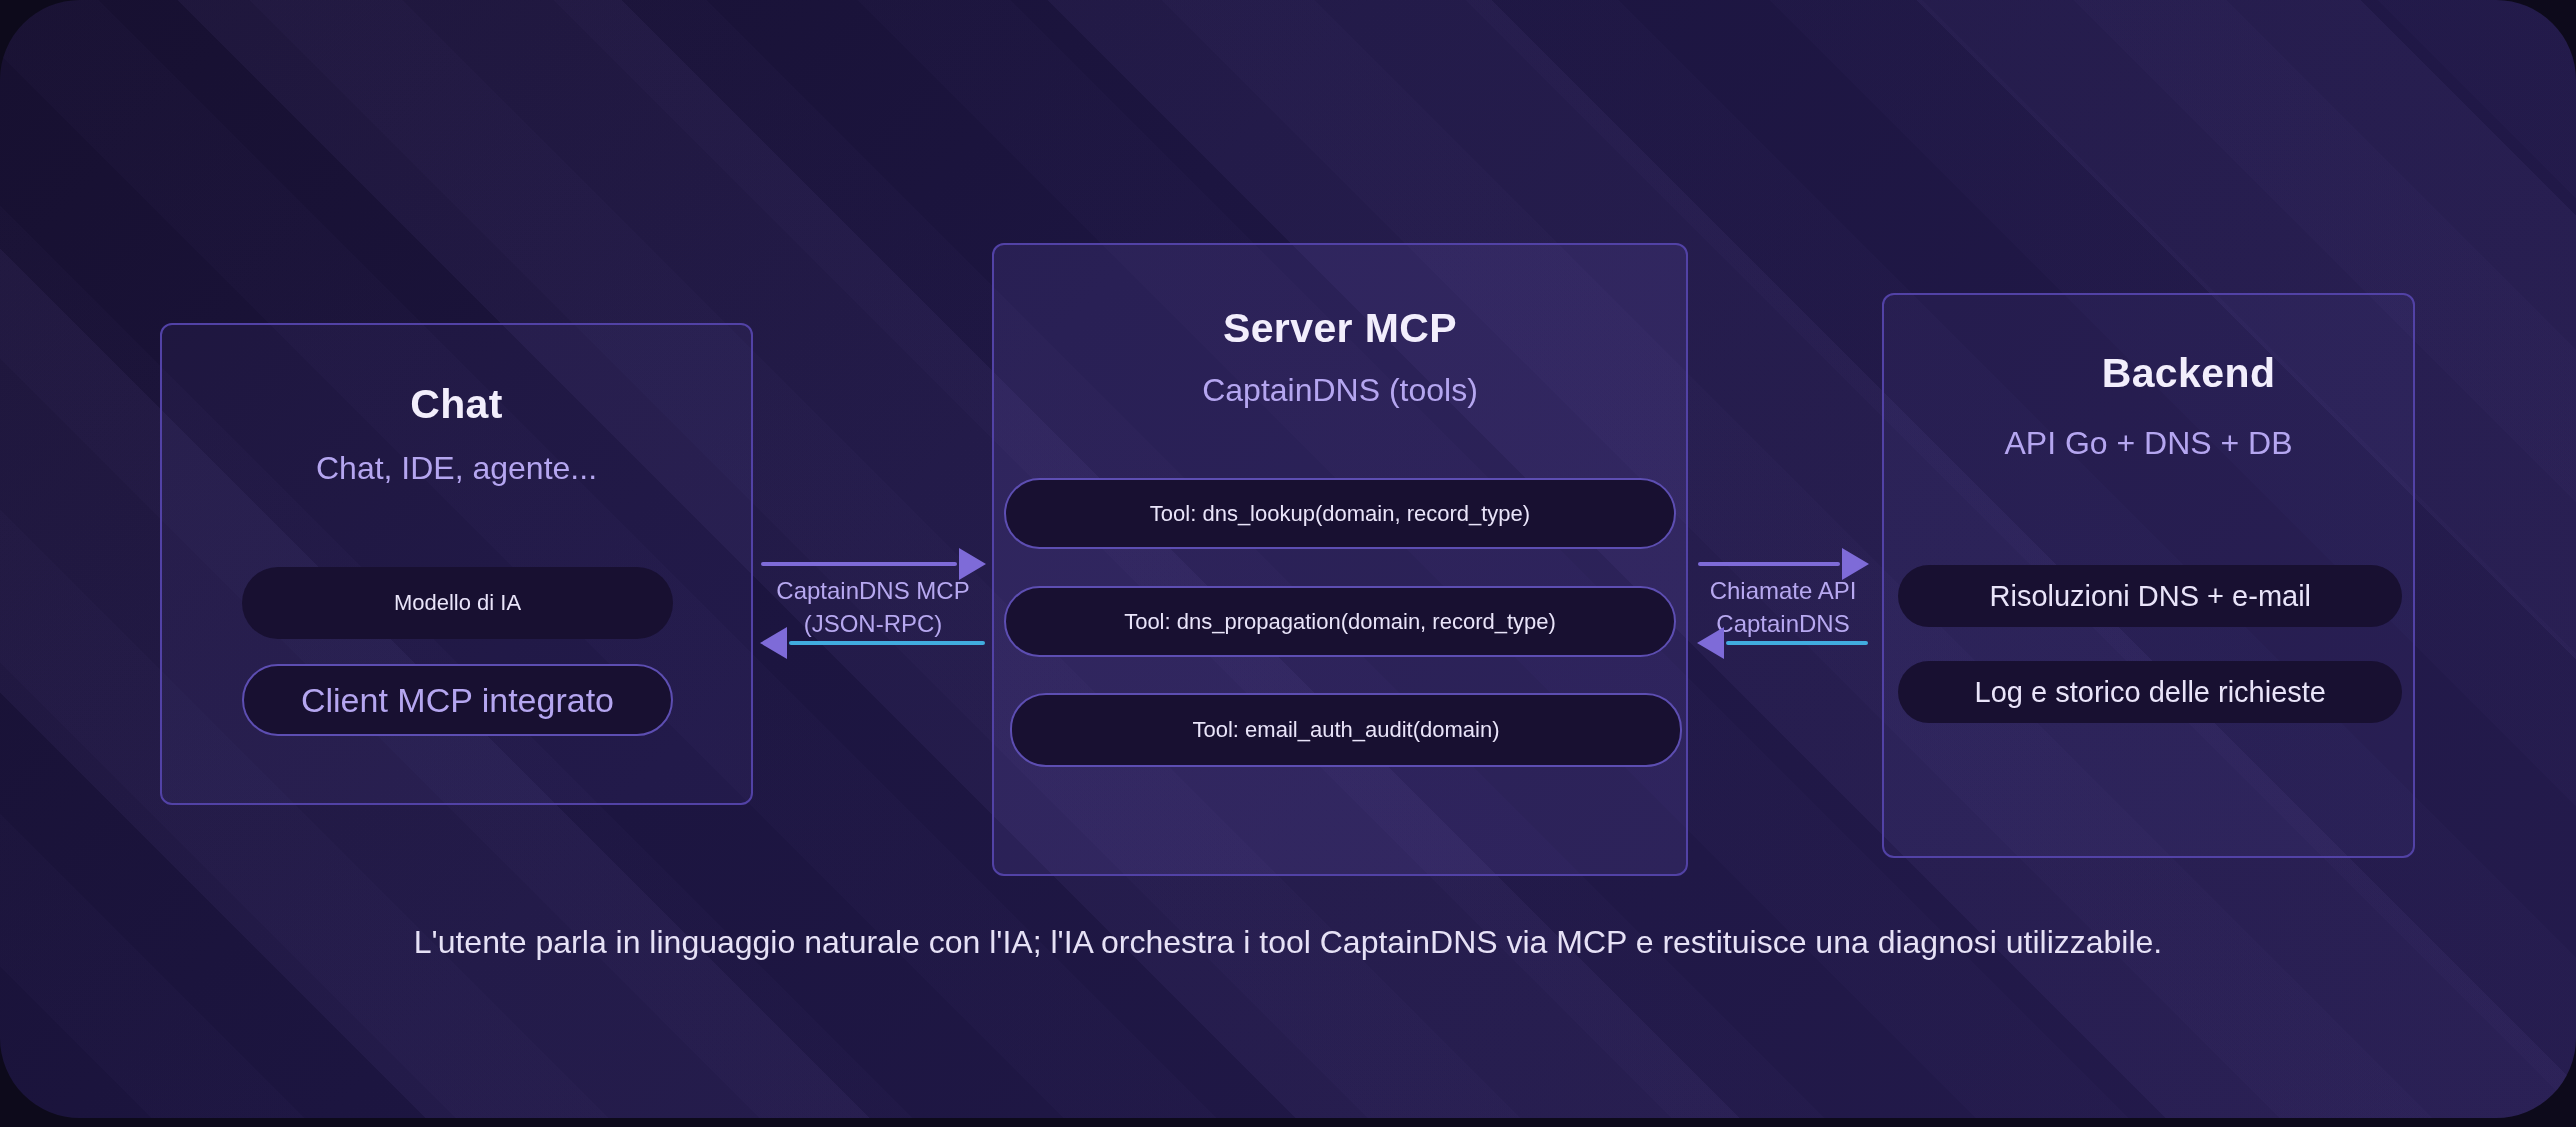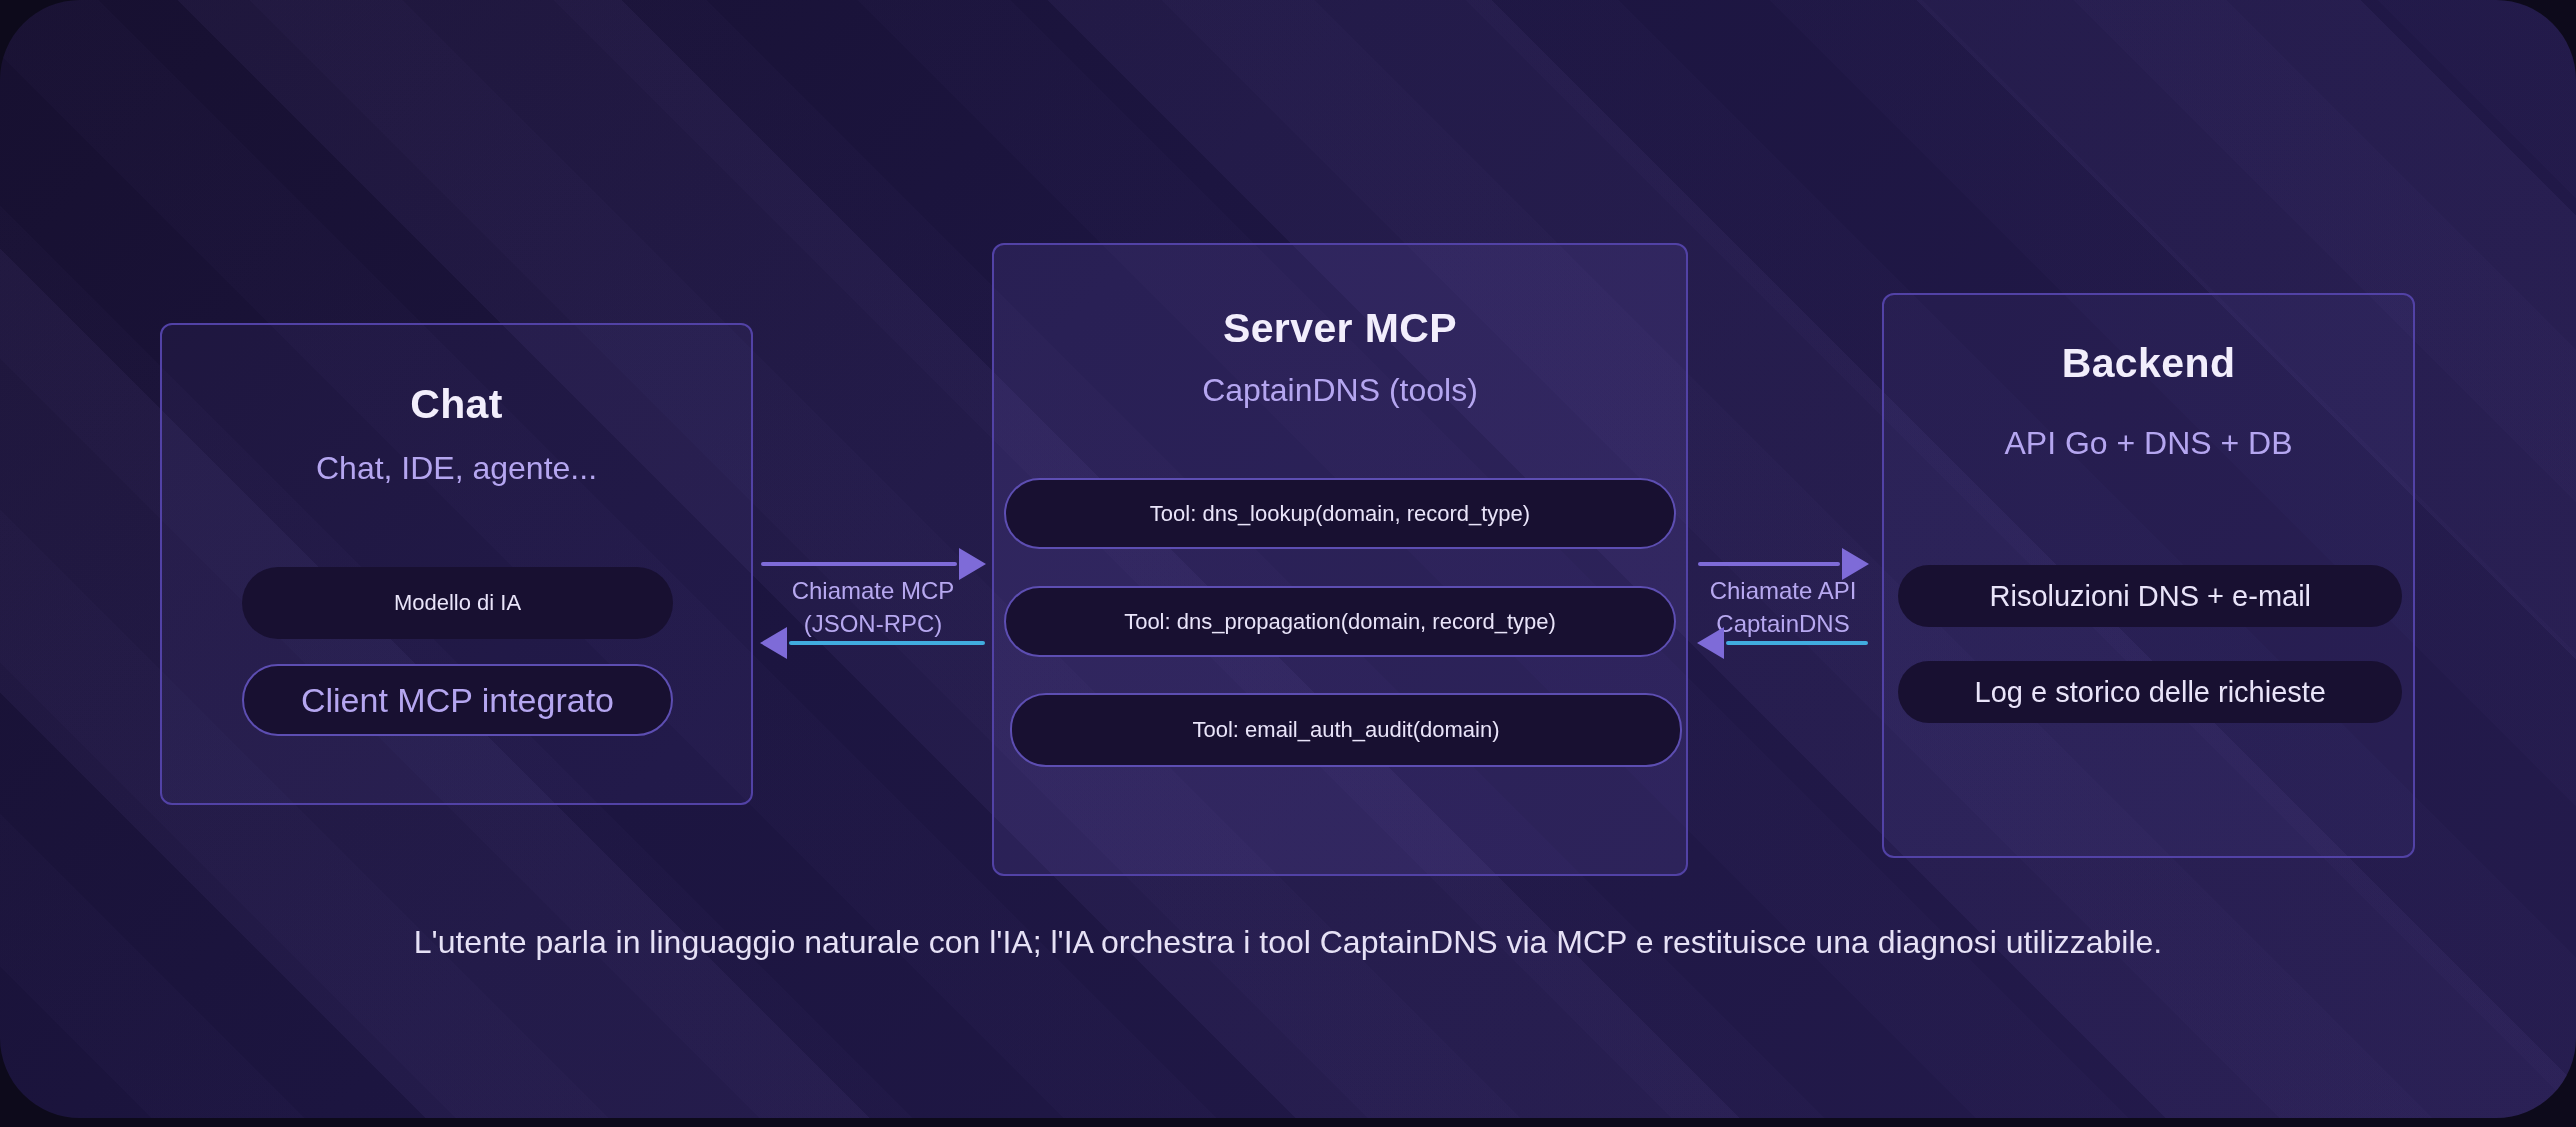--- a/index.html
+++ b/index.html
@@ -78,33 +78,33 @@
 
   <div class="box center" style="left:992px;top:243px;width:696px;height:633px;">
     <div class="box-title" style="top:60px;">Server MCP</div>
     <div class="box-sub" style="top:127px;">CaptainDNS (tools)</div>
     <div class="pill bordered" style="left:10px;top:233px;width:672px;height:71px;">Tool: dns_lookup(domain, record_type)</div>
     <div class="pill bordered" style="left:10px;top:341px;width:672px;height:71px;">Tool: dns_propagation(domain, record_type)</div>
     <div class="pill bordered" style="left:16px;top:448px;width:672px;height:74px;">Tool: email_auth_audit(domain)</div>
   </div>
 
   <div class="box side" style="left:1882px;top:293px;width:533px;height:565px;">
-    <div class="box-title" style="top:45px;">Backend</div>
+    <div class="box-title" style="top:55px;padding-left:40px;">Backend</div>
     <div class="box-sub" style="top:130px;">API Go + DNS + DB</div>
     <div class="pill small" style="left:14.3px;top:270px;width:504px;height:62px;">Risoluzioni DNS + e-mail</div>
     <div class="pill small" style="left:14.3px;top:366px;width:504px;height:62px;">Log e storico delle richieste</div>
   </div>
 
   <div class="link" style="left:760px;top:544px;width:226px;">
     <div>
       <div class="shaft purple" style="left:1.4px;right:29px;top:18px;"></div>
       <div class="head right" style="top:3.6px;"></div>
     </div>
     <div class="link-label">
-      <span>Chiamate MCP</span>
+      <span>CaptainDNS MCP</span>
       <span>(JSON-RPC)</span>
     </div>
     <div>
       <div class="shaft cyan" style="left:29px;right:1.4px;top:97px;"></div>
       <div class="head left" style="top:83px;"></div>
     </div>
   </div>
 
   <div class="link" style="left:1697px;top:544px;width:172px;">
     <div>

